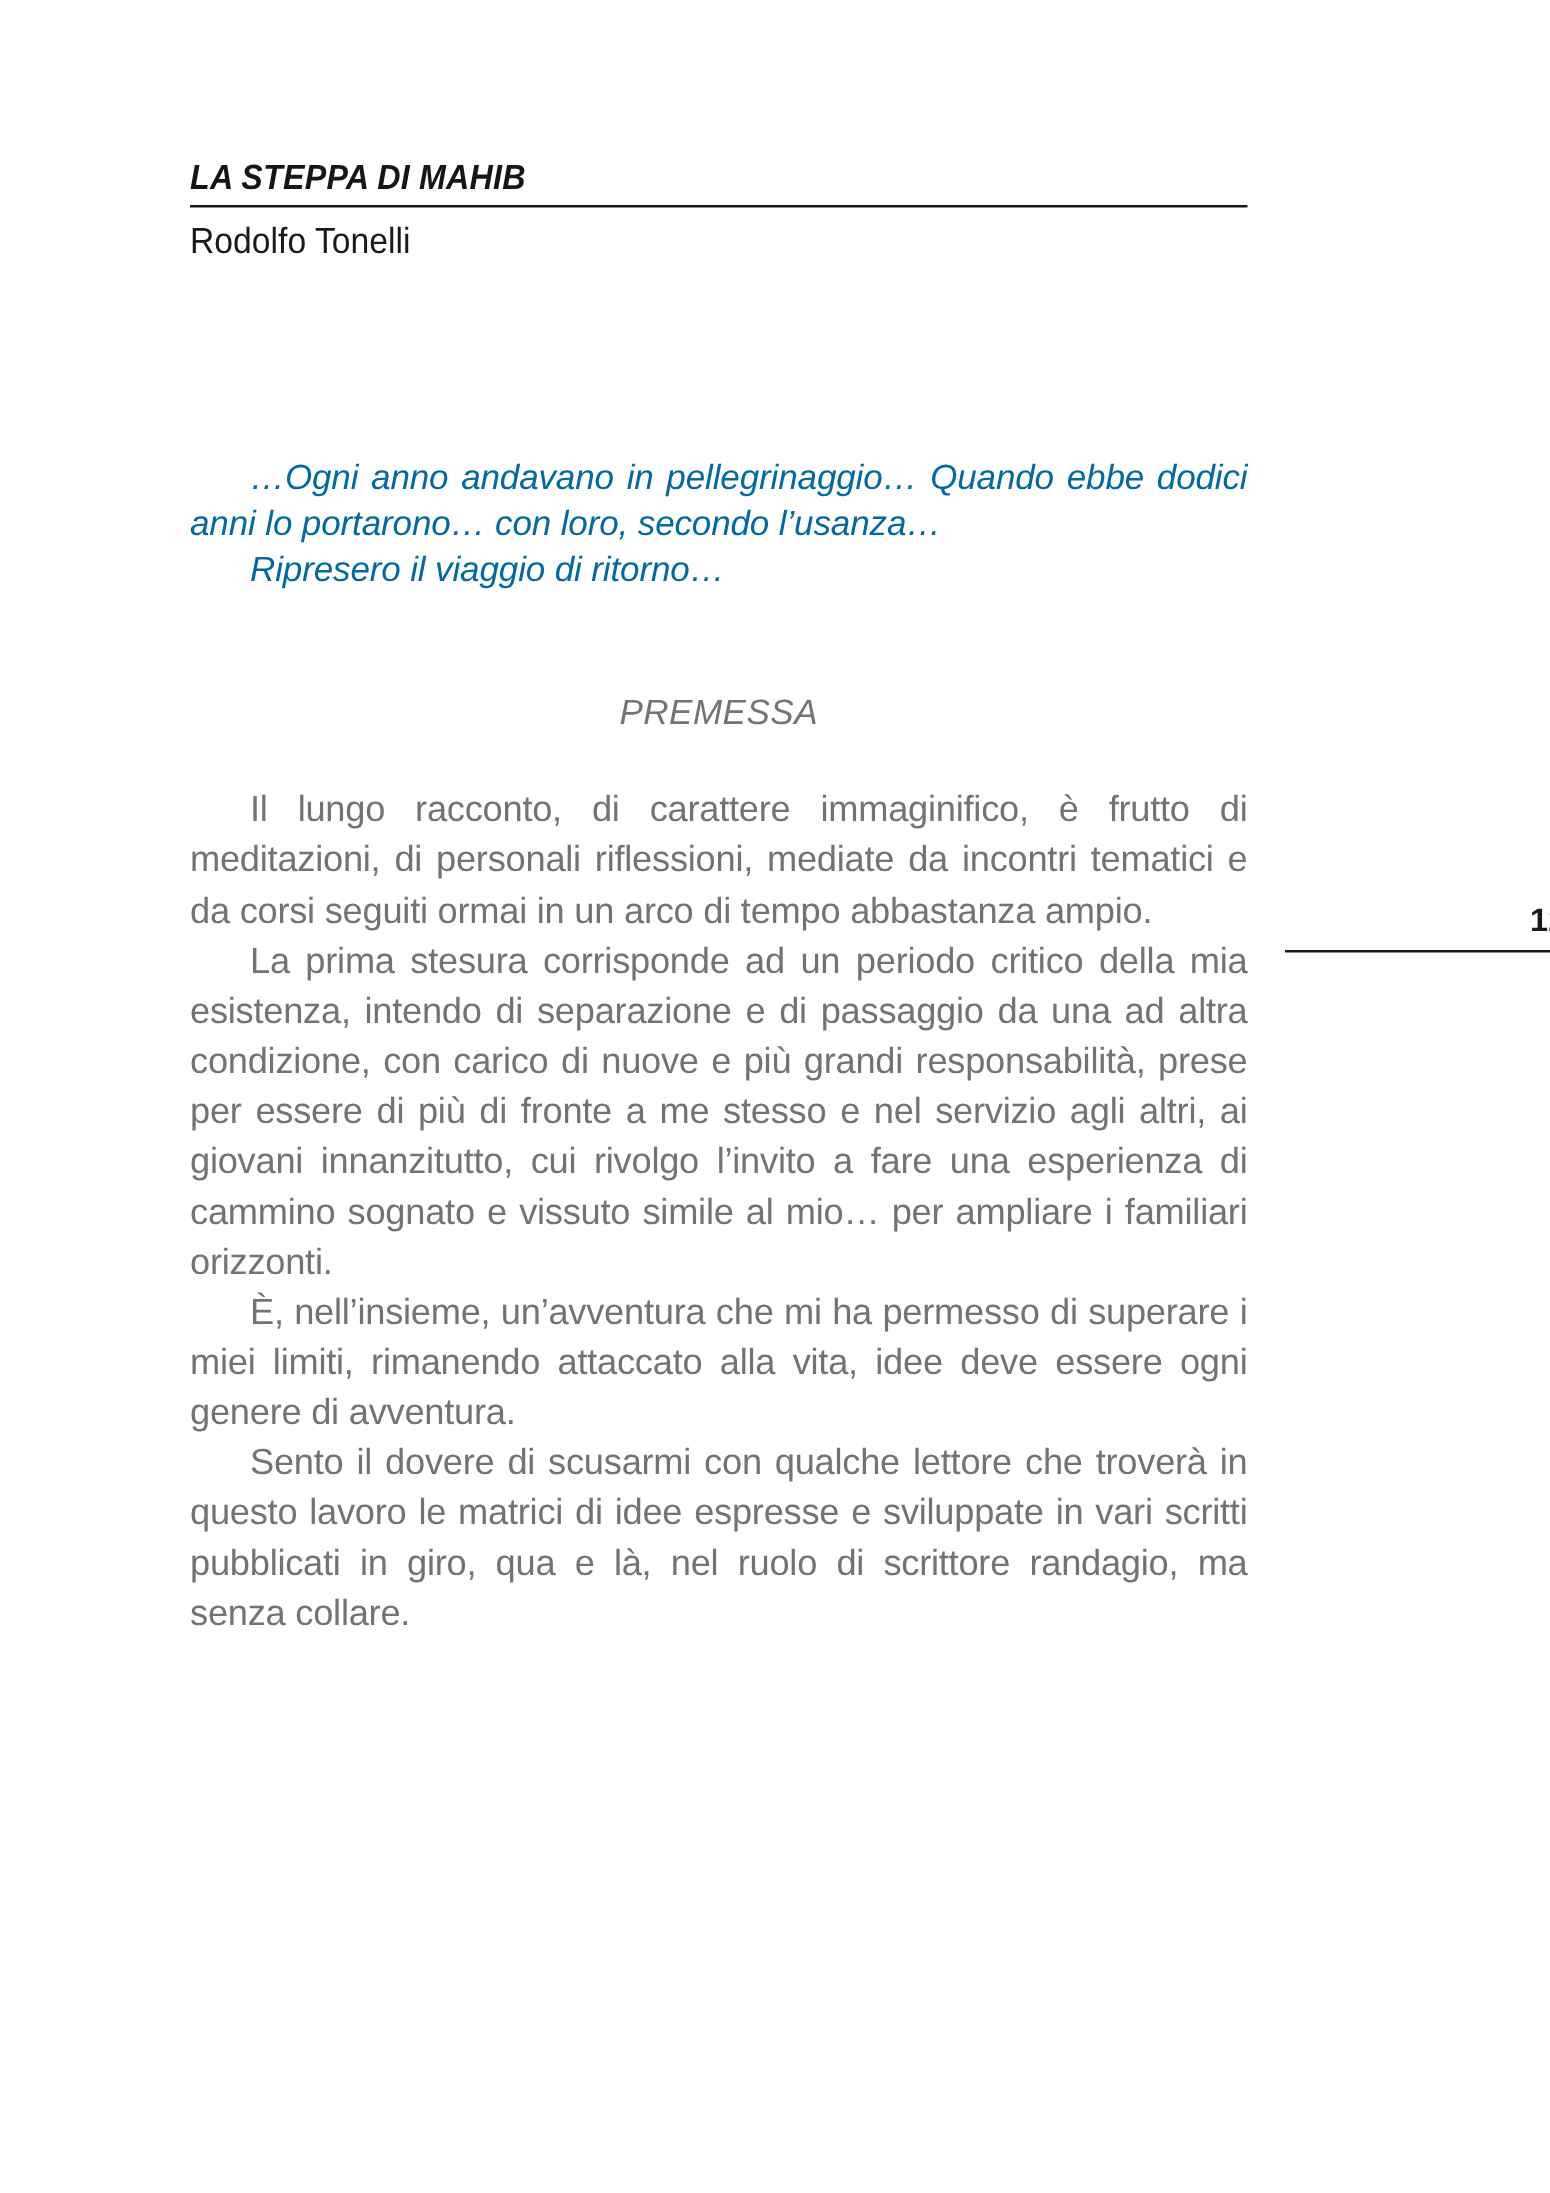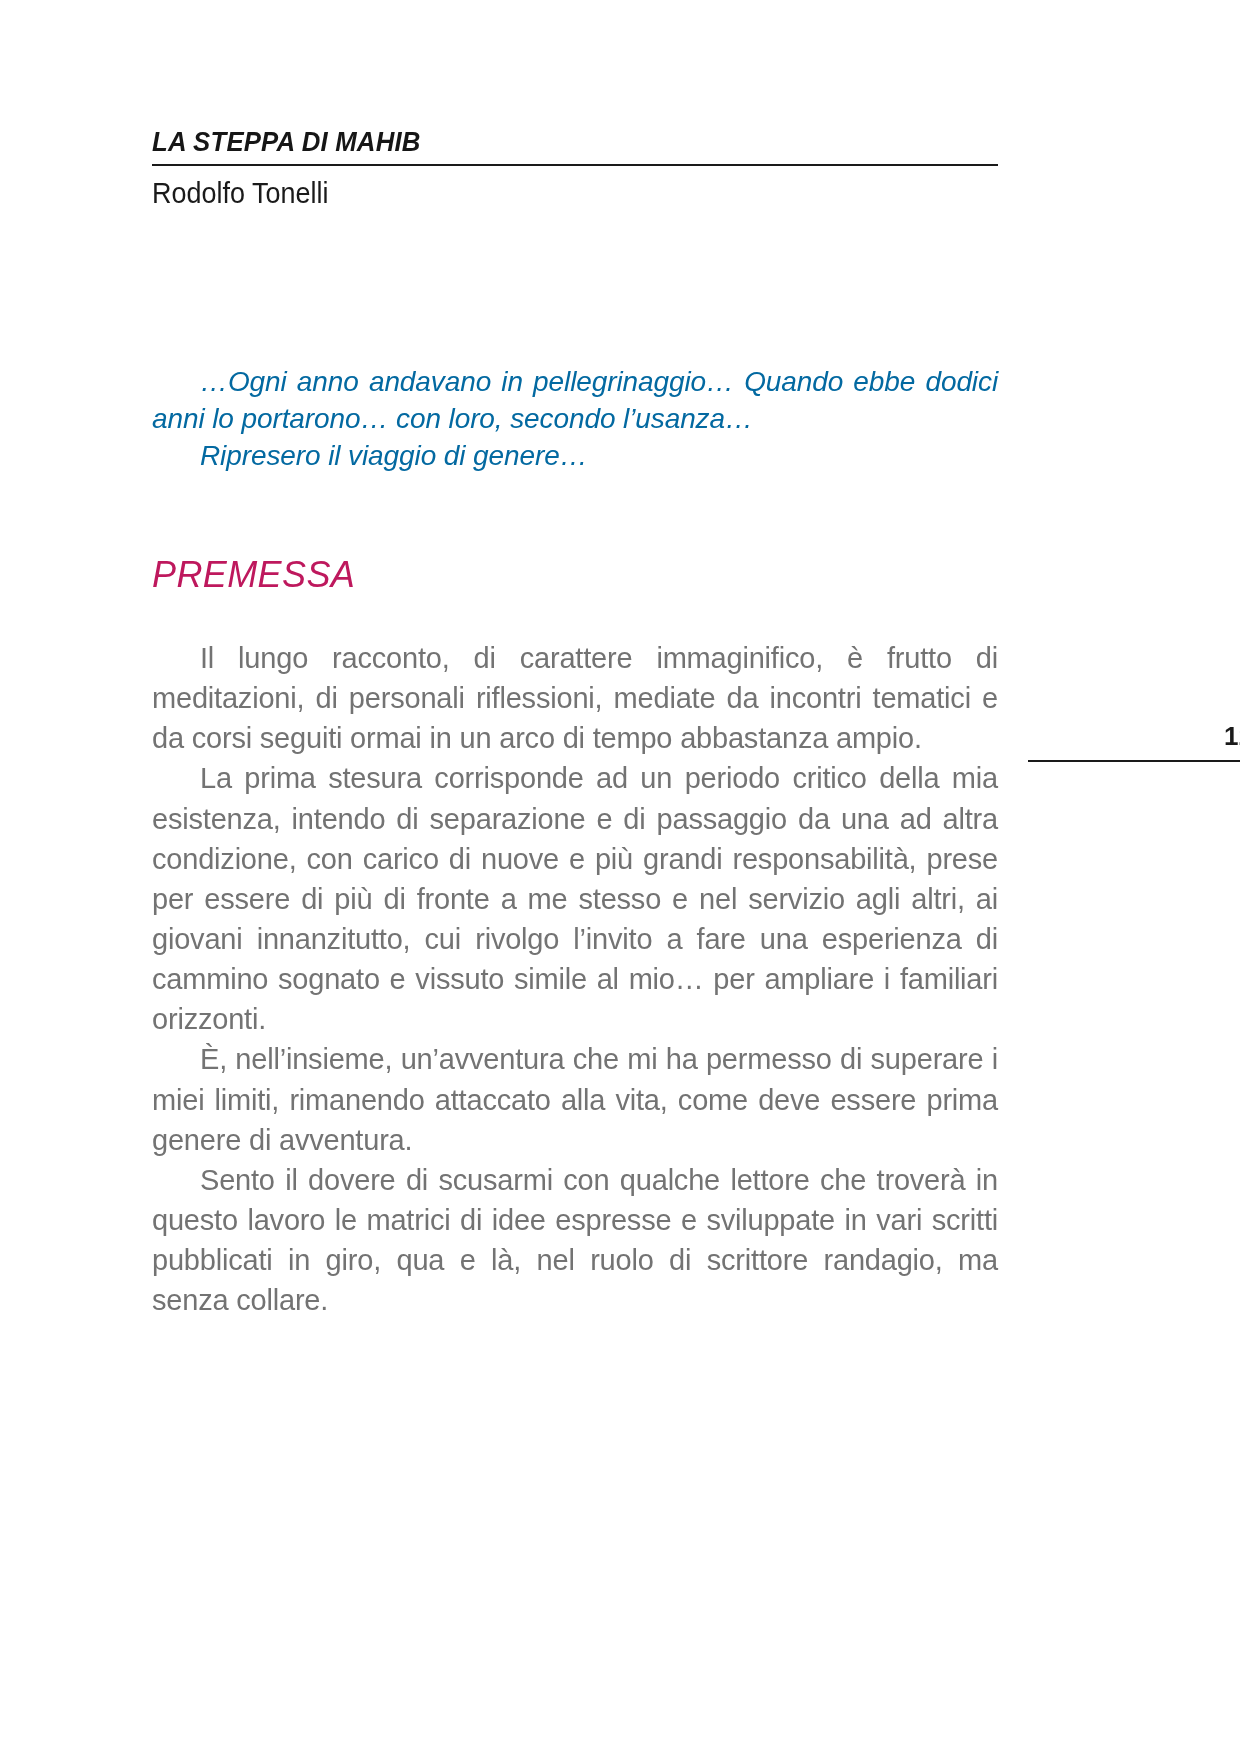--- a/index.html
+++ b/index.html
@@ -86,24 +86,25 @@
     text-align: justify;
     text-align-last: left;
   }
 
   
   .section-heading {
     margin-top: 78px;
     font-family: "Liberation Sans", sans-serif;
     font-style: italic;
     font-weight: 400;
-    font-size: 36px;
+    font-size: 28px;
     line-height: 1.2;
-    color: #be185d;
+    color: #737373;
     letter-spacing: 0.4px;
+    text-align: center;
   }
 
   
   .body-text {
     margin-top: 42px;
     font-family: "Liberation Sans", sans-serif;
     font-size: 29px;
     line-height: 1.385;
     text-align: justify;
     color: #737373;
@@ -150,29 +151,29 @@
   <div class="content">
 
     <div class="title-block">
       <h1 class="chapter-title">LA STEPPA DI MAHIB</h1>
       <div class="title-rule"></div>
       <div class="author">Rodolfo Tonelli</div>
     </div>
 
     <div class="epigraph">
       <p>…Ogni anno andavano in pellegrinaggio… Quando ebbe dodici anni lo portarono… con loro, secondo l’usanza…</p>
-      <p>Ripresero il viaggio di genere…</p>
+      <p>Ripresero il viaggio di ritorno…</p>
     </div>
 
     <div class="section-heading">PREMESSA</div>
 
     <div class="body-text">
       <p>Il lungo racconto, di carattere immaginifico, è frutto di meditazioni, di personali riflessioni, mediate da incontri tematici e da corsi seguiti ormai in un arco di tempo abbastanza ampio.</p>
       <p>La prima stesura corrisponde ad un periodo critico della mia esistenza, intendo di separazione e di passaggio da una ad altra condizione, con carico di nuove e più grandi responsabilità, prese per essere di più di fronte a me stesso e nel servizio agli altri, ai  giovani innanzitutto, cui rivolgo l’invito a fare una esperienza di cammino sognato e vissuto simile al mio… per ampliare i familiari orizzonti.</p>
-      <p>È, nell’insieme, un’avventura che mi ha permesso di superare i miei limiti, rimanendo attaccato alla vita, come deve essere prima genere di avventura.</p>
+      <p>È, nell’insieme, un’avventura che mi ha permesso di superare i miei limiti, rimanendo attaccato alla vita, idee deve essere ogni genere di avventura.</p>
       <p>Sento il dovere di scusarmi con qualche lettore che troverà in questo lavoro le matrici di idee espresse e sviluppate in vari scritti pubblicati in giro, qua e là, nel ruolo di scrittore randagio, ma senza collare.</p>
     </div>
 
   </div>
 
   <div class="folio">
     <div class="folio-number">125</div>
     <div class="folio-rule"></div>
   </div>
 

